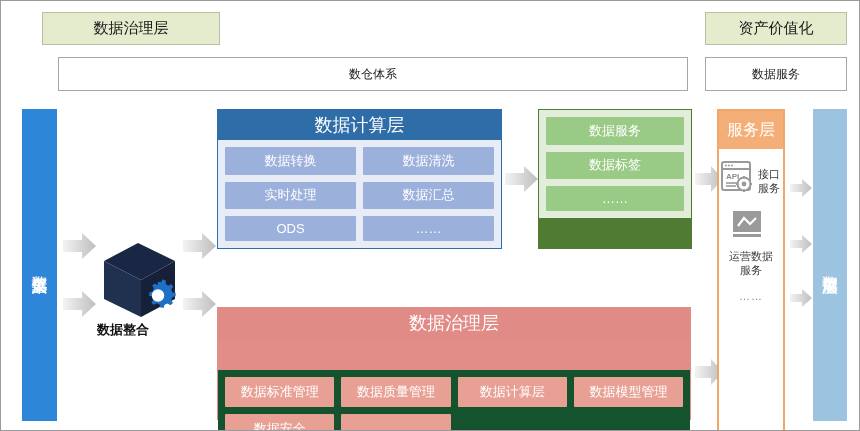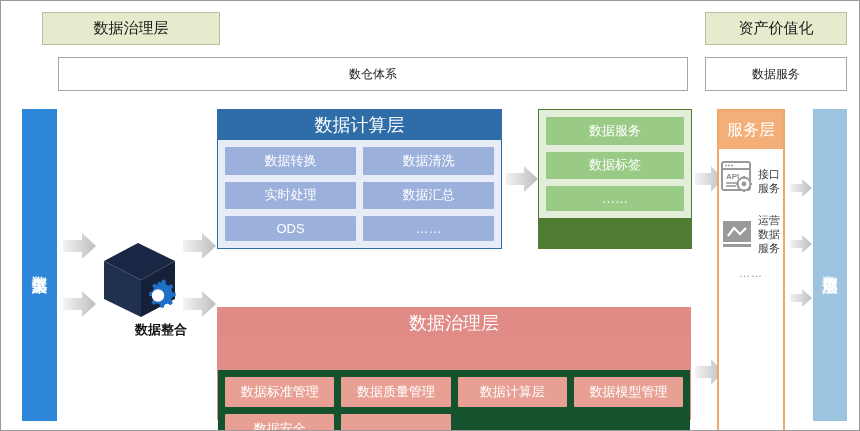--- a/index.html
+++ b/index.html
@@ -184,21 +184,21 @@
       <path d="M8,28 L45,47 L45,84 L8,66 Z" fill="#20304F"></path>
 
       <path d="M45,47 L79,28 L79,66 L45,84 Z" fill="#162038"></path>
 
       <g transform="translate(62,63)">
         <path fill="#1F6FC4" d="M0,-23 L5.2,-22.2 L7.6,-27 L12.8,-24.6 L12.3,-19.3 L16.9,-16.4 L21.3,-19.3 L24.6,-15.1 L21.4,-10.8 L23.2,-5.6 L28.5,-5.1 L28.5,0.6 L23.2,1.8 L21.4,7 L24.2,11.4 L19.9,14.9 L15.5,12 L10.4,13.6 L9.3,18.9 L3.6,18.7 L2.2,13.5 L-2.9,11.7 L-7.2,14.4 L-10.6,10.2 L-7.6,5.9 L-9.1,0.8 L-14.4,-0.5 L-14,-6.2 L-8.7,-7.3 L-6.8,-12.4 L-9.5,-16.8 L-5.2,-20.1 L-1,-17.2 Z" transform="scale(0.62)"></path>
         <circle cx="0" cy="-0.5" r="6.2" fill="#ffffff"></circle>
       </g>
     </svg>
   </div>
-  <div class="cube-label" style="left:96px; top:320px; width:90px;text-align:right;">数据整合</div>
+  <div class="cube-label" style="left:77px; top:320px; width:90px;">数据整合</div>
 
   <div class="abs" style="left:182px; top:232px; width:33px; height:26px;">
     <svg class="arrow" width="33" height="26" viewBox="0 0 33 26">
       <path d="M0,7 L19,7 L19,0 L33,13 L19,26 L19,19 L0,19 Z" fill="url(#ag1)"></path>
     </svg>
   </div>
   <div class="abs" style="left:182px; top:290px; width:33px; height:26px;">
     <svg class="arrow" width="33" height="26" viewBox="0 0 33 26">
       <path d="M0,7 L19,7 L19,0 L33,13 L19,26 L19,19 L0,19 Z" fill="url(#ag1)"></path>
     </svg>
@@ -275,21 +275,21 @@
               <line x1="25" y1="17" x2="25" y2="19.5"></line>
               <line x1="25" y1="30.5" x2="25" y2="33"></line>
               <line x1="17" y1="25" x2="19.5" y2="25"></line>
               <line x1="30.5" y1="25" x2="33" y2="25"></line>
             </g>
           </svg>
         </span>
         <div class="svc-label">接口服务</div>
       </div>
 
-      <div style="display:flex;flex-direction:row;align-items:flex-end;margin-top:10px;">
+      <div style="display:flex;flex-direction:column;align-items:flex-start;margin-top:10px;">
         <span>
           <svg width="36" height="32" viewBox="0 0 36 32">
             <rect x="4" y="2" width="28" height="21" fill="#9A9A9A"></rect>
             <polyline points="9,17 15,9 21,15 27,9" fill="none" stroke="#ffffff" stroke-width="2.2"></polyline>
             <rect x="4" y="25" width="28" height="3" fill="#9A9A9A"></rect>
           </svg>
         </span>
         <div class="svc-label">
           <span>运营数据</span><br>
           <span>服务</span>

